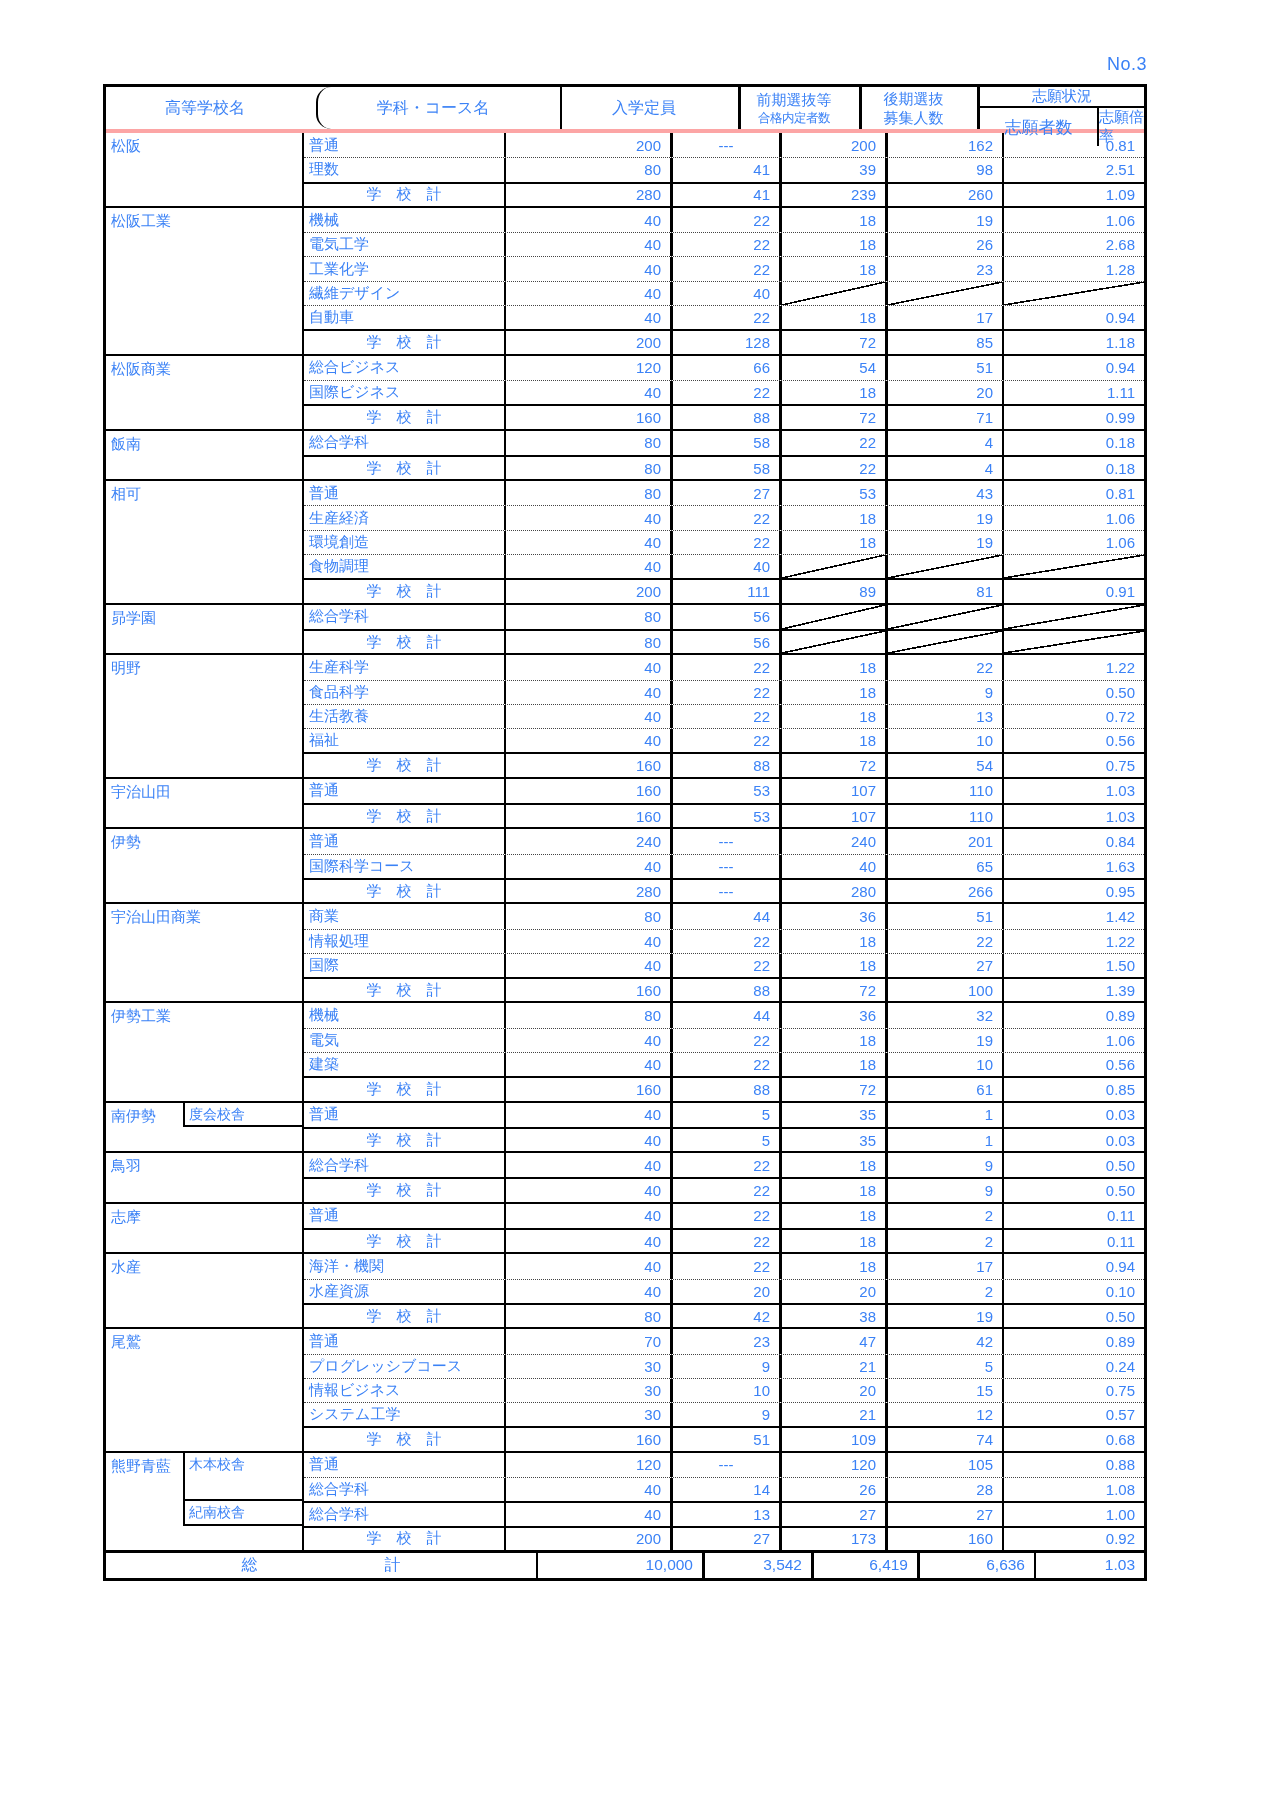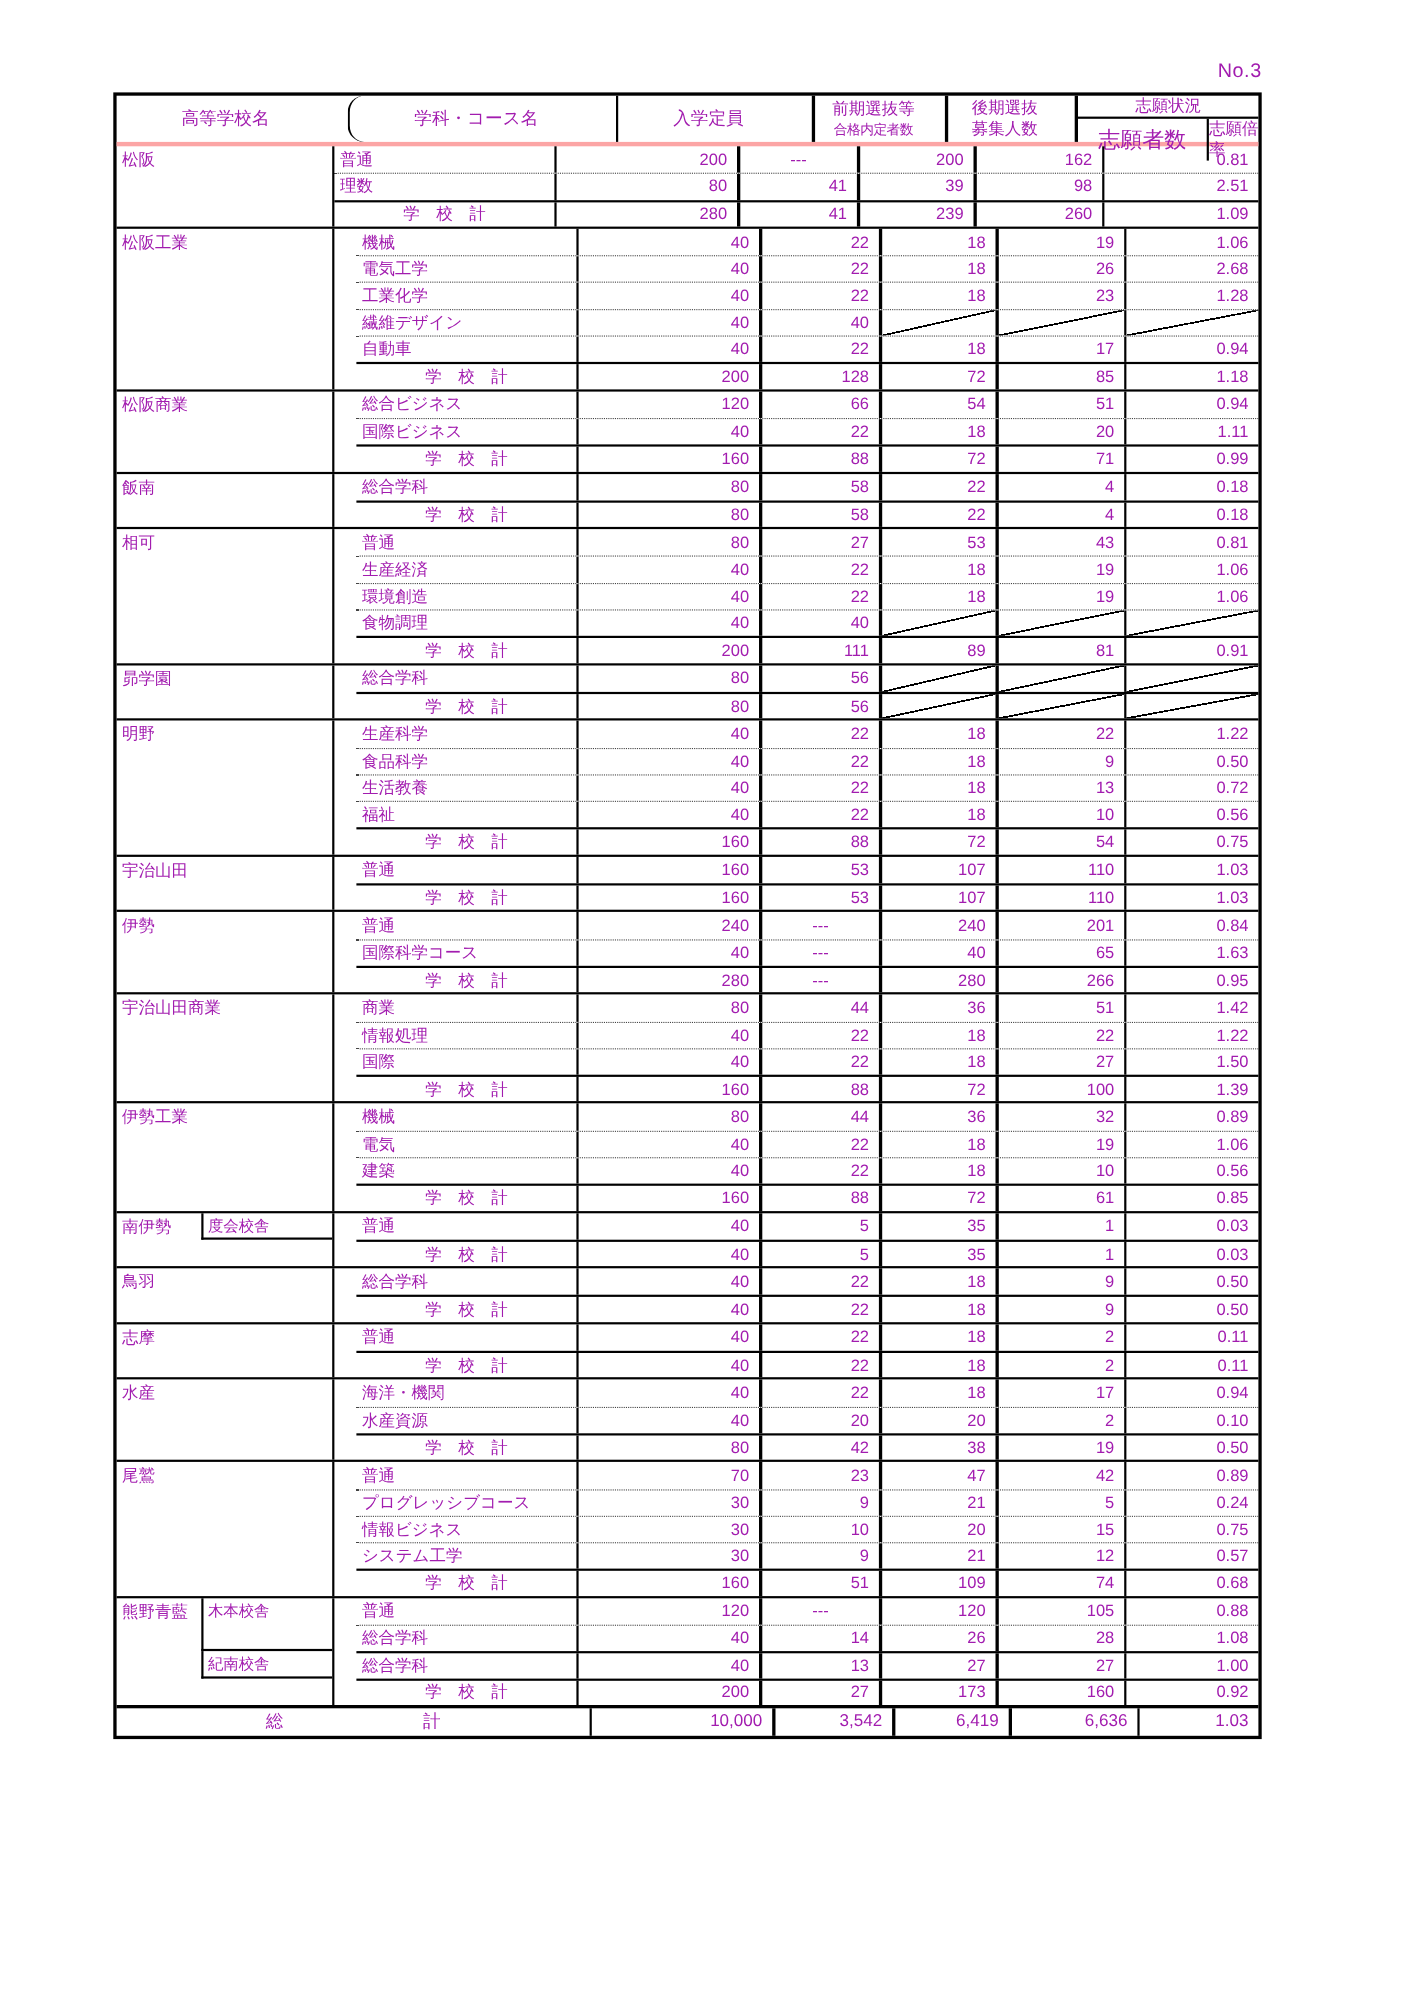--- a/index.html
+++ b/index.html
@@ -1,21 +1,21 @@
 <!DOCTYPE html>
 <html><head>
 <meta charset="utf-8">
 <style>
   * { margin:0; padding:0; box-sizing:border-box; }
   html,body { background:#ffffff; }
   .page {
     position:relative;
     width:1280px; height:1810px;
     background:#ffffff;
-    color:#a21caf;
+    color:#3b82f6;
     font-family:"Liberation Sans", sans-serif;
     overflow:hidden;
   }
   .pageno {
     position:absolute;
     left:103px; top:54px; width:1044px;
     text-align:right;
     font-size:18px;
     letter-spacing:0.5px;
   }
@@ -32,25 +32,25 @@
   .hc-course { width:232px; border-left:2px solid #000;border-radius:15px; }
   .hc-cap    { width:166px; border-left:2px solid #000; }
   .hc-early  { width:109px; border-left:3px solid #000; flex-direction:column; line-height:1.3; }
   .hc-early .l1 { font-size:15px; }
   .hc-early .l2 { font-size:12.5px; letter-spacing:-0.5px; }
   .hc-late   { width:106px; border-left:3px solid #000; flex-direction:column; line-height:1.3; }
   .hc-late .l1, .hc-late .l2 { font-size:15px; }
   .hc-right  { flex:1; border-left:3px solid #000; display:flex; flex-direction:column; }
   .hc-group  { height:21px; border-bottom:2px solid #000; display:flex; align-items:center; justify-content:center; font-size:15px; }
   .hc-subrow { flex:1; display:flex; }
-  .hc-app    { width:117px; display:flex; align-items:center; justify-content:center; font-size:20px; }
+  .hc-app    { width:117px; display:flex; align-items:center; justify-content:center; font-size:17px; }
   .hc-ratio  { flex:1; border-left:2px solid #000; display:flex; align-items:center; justify-content:center; font-size:15px; }
   
   .group { display:flex; }
-  .group + .group { border-top:2.5px solid #000;gap:20px; }
+  .group + .group { border-top:2.5px solid #000; }
   .name-cell { width:198px; position:relative; border-right:2px solid #000; }
   .school-name { padding:1px 0 0 5px; font-size:15px; line-height:23px; white-space:nowrap; }
   .campus-box {
     position:absolute; left:77px; right:0;
     border-left:2px solid #000; border-bottom:2px solid #000;
     padding-left:4px; font-size:14px; line-height:22px; white-space:nowrap;
   }
   .rows { flex:1; display:flex; flex-direction:column; }
   .row { display:flex; height:24.3px; }
   .row.sep-dotted { border-top:1px dotted #444; }

